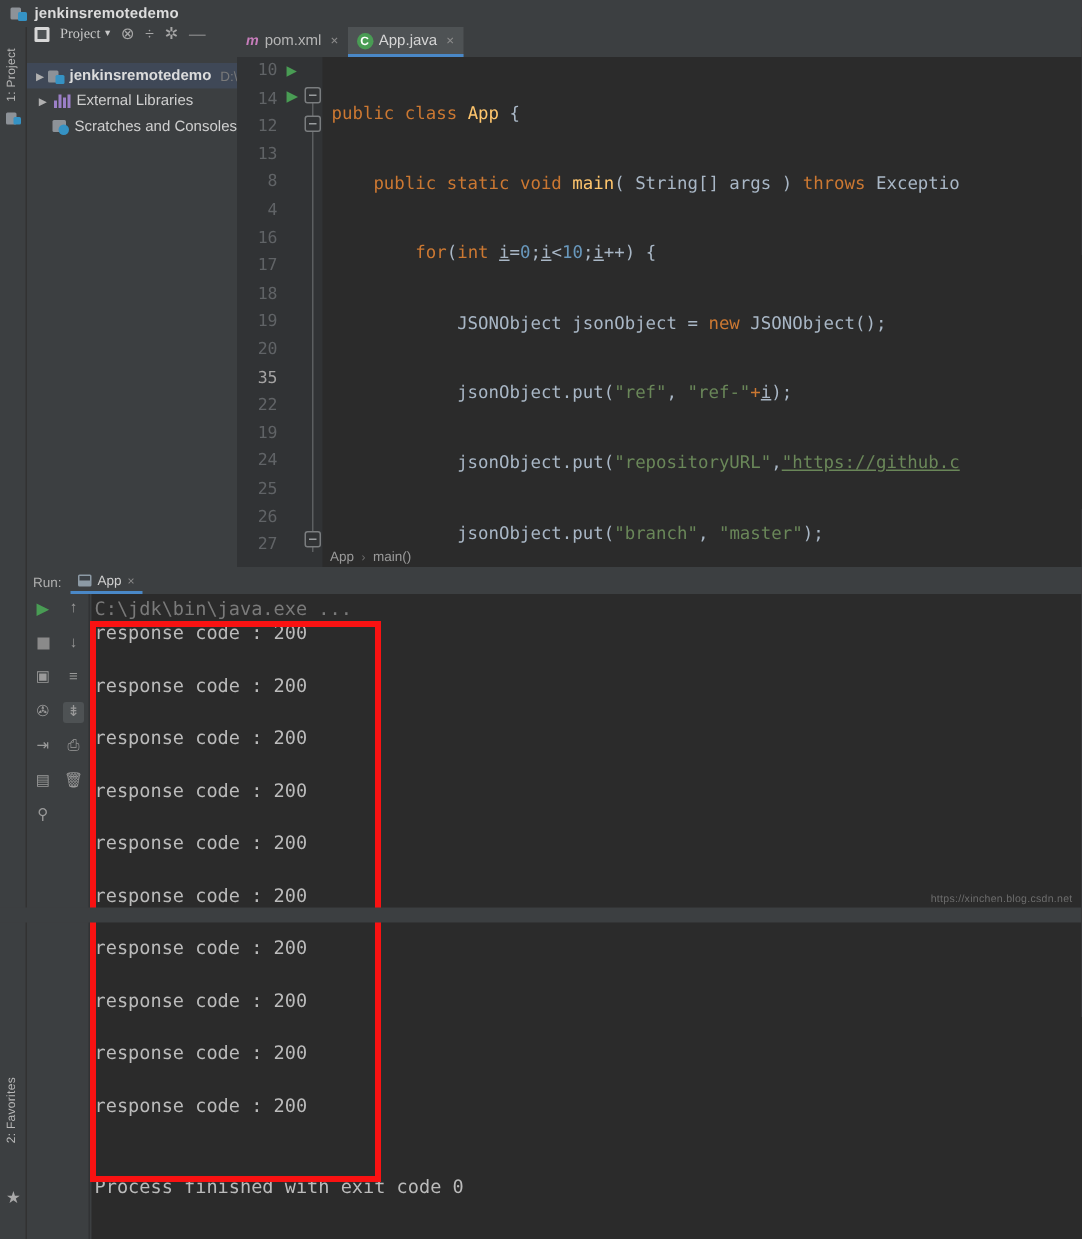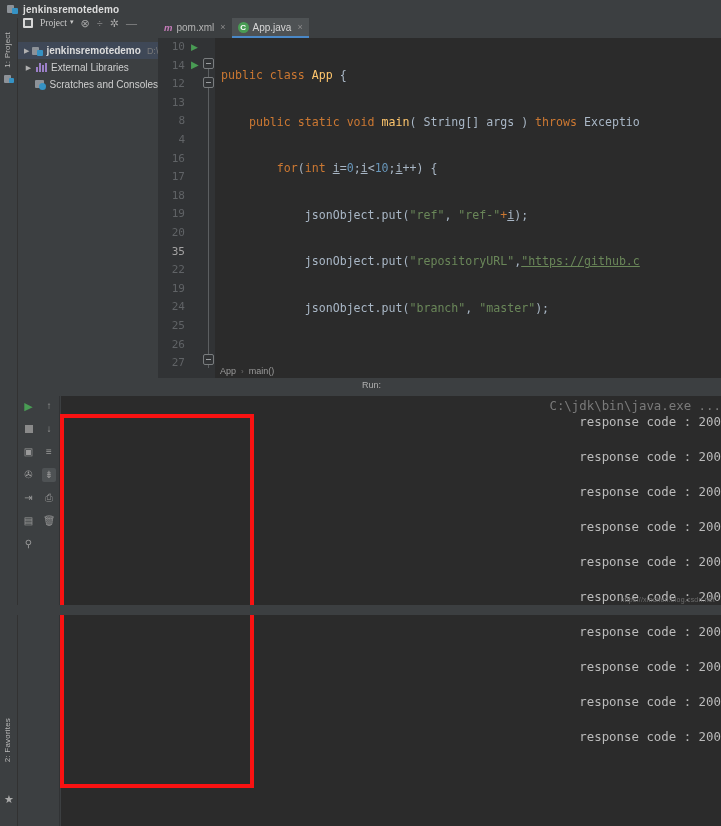--- a/index.html
+++ b/index.html
@@ -193,21 +193,21 @@
   }
   .breadcrumb .sep { color: #6e6e6e; font-size: 8px; }
 
   
   .runwin {
     position: absolute; left: 18px; top: 380px; width: 703px; height: 446px;
     background: #3c3f41;
   }
   .run-header {
     height: 16px; display: flex; align-items: center; gap: 6px;
-    padding-left: 4px; background: #3c3f41; flex-direction: column;
+    padding-left: 4px; background: #3c3f41;
   }
   .run-header .runlabel { font-size: 9px; color: #b0b0b0; }
   .run-tab {
     display: flex; align-items: center; gap: 4px;
     padding: 0 5px; height: 16px; font-size: 9px; color: #cfcfcf;
     border-bottom: 2px solid #4a88c7;
   }
   .run-tab .tabicon {
     width: 9px; height: 8px; background: #8c9aa5; border-radius: 1px;
     position: relative;
@@ -237,21 +237,20 @@
   .tb .sq { width: 8px; height: 8px; background: #8a8a8a; }
 
   .console {
     position: absolute; left: 43px; top: 0; right: 0; height: 430px;
     background: #2b2b2b;
     font-family: "DejaVu Sans Mono", monospace;
     font-size: 12.4px;
     color: #bbbbbb;
     padding: 2px 0 0 2px;
     overflow: hidden;
-    text-align: right;
   }
   .console .cline { height: 16px; line-height: 16px; white-space: pre; }
   .console .cline.cmd { color: #7a7a7a; }
   .console .spacer { height: 19px; }
 
   
   .redbox {
     position: absolute;
     left: 60px; top: 414px; width: 194px; height: 374px;
     border: 4px solid #f91212;
@@ -384,20 +383,21 @@
           <div class="fold-mark" style="top:20px"></div>
           <div class="fold-mark" style="top:39px"></div>
           <div class="fold-mark" style="top:316px"></div>
         </div>
       </div>
 
       <div class="code-body">
         <div class="ln"><span class="k">public class</span> <span class="f">App</span> {</div>
         <div class="ln">    <span class="k">public static void</span> <span class="f">main</span>( String[] args ) <span class="k">throws</span> Exceptio</div>
         <div class="ln">        <span class="k">for</span>(<span class="k">int</span> <span class="varu">i</span>=<span class="n">0</span>;<span class="varu">i</span>&lt;<span class="n">10</span>;<span class="varu">i</span>++) {</div>
+        <div class="ln">            JSONObject jsonObject = <span class="k">new</span> JSONObject();</div>
         <div class="ln">            jsonObject.put(<span class="s">"ref"</span>, <span class="s">"ref-"</span><span class="k">+</span><span class="varu">i</span>);</div>
         <div class="ln">            jsonObject.put(<span class="s">"repositoryURL"</span>,<span class="url">"https://github.c</span></div>
         <div class="ln">            jsonObject.put(<span class="s">"branch"</span>, <span class="s">"master"</span>);</div>
         
         
         
         
         
         
         
@@ -462,20 +462,21 @@
         <div class="spacer"></div>
         <div class="cline">response code : 200</div>
         <div class="spacer"></div>
         <div class="cline">response code : 200</div>
         <div class="spacer"></div>
         <div class="cline">response code : 200</div>
         <div class="spacer"></div>
         <div class="cline">response code : 200</div>
         <div class="spacer"></div>
         <div class="spacer"></div>
+        <div class="cline">Process finished with exit code 0</div>
       </div>
     </div>
   </div>
 
   <div class="redbox"></div>
 
   <div class="watermark">https://xinchen.blog.csdn.net</div>
 
   <div class="statusstrip"></div>
 </div>

